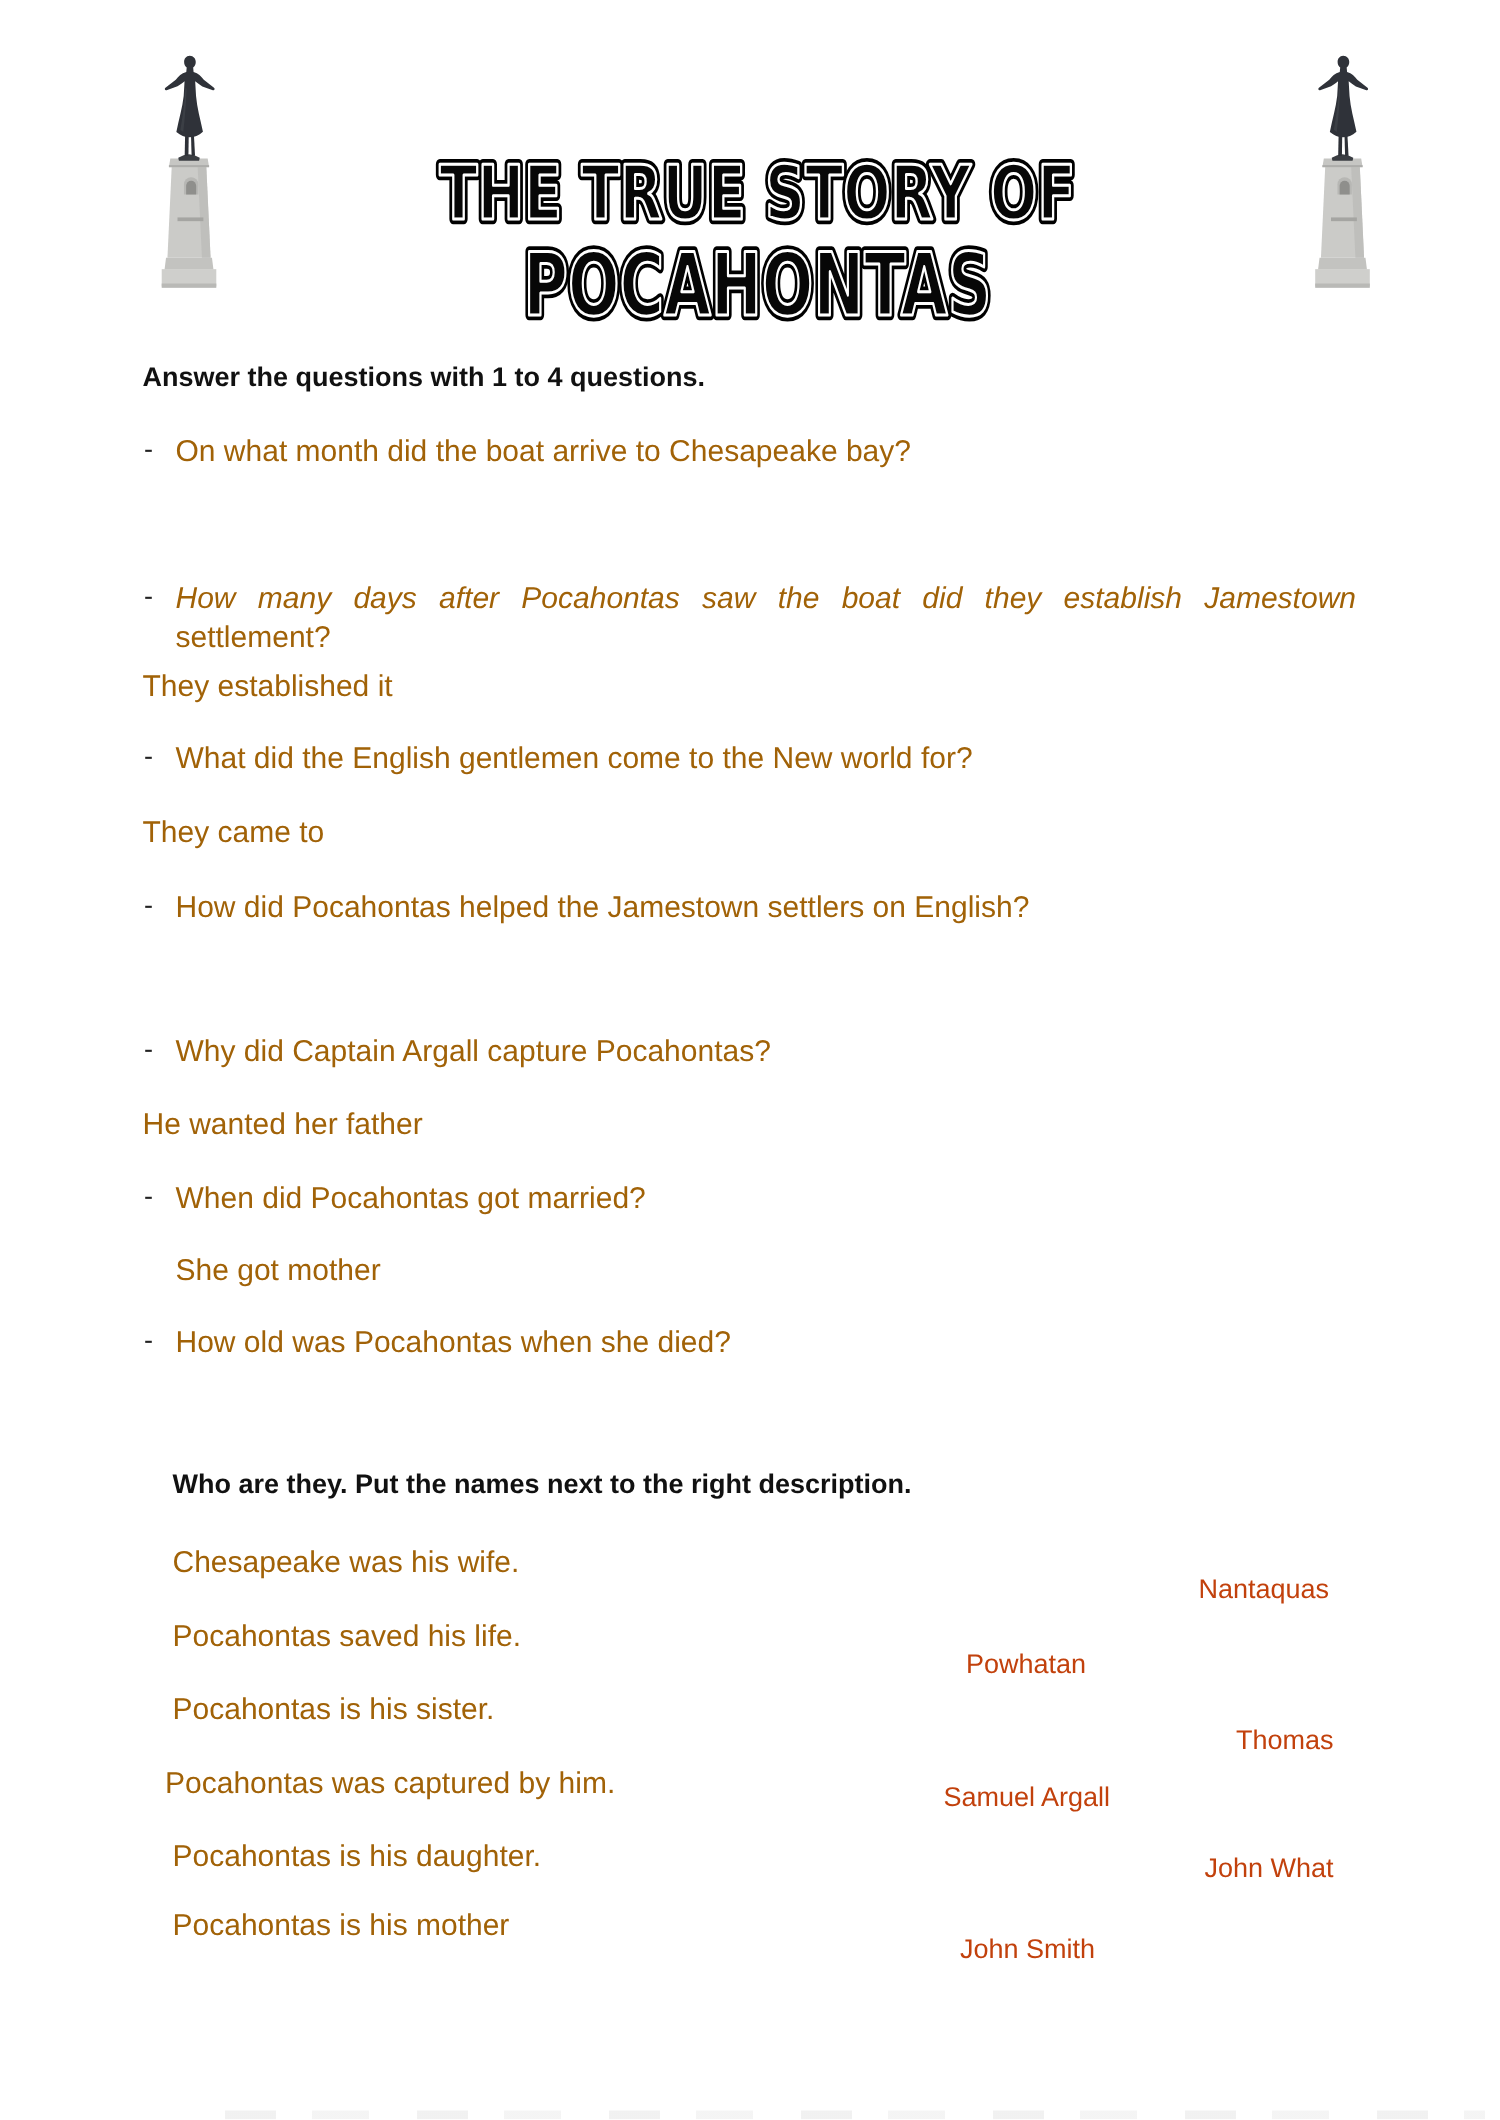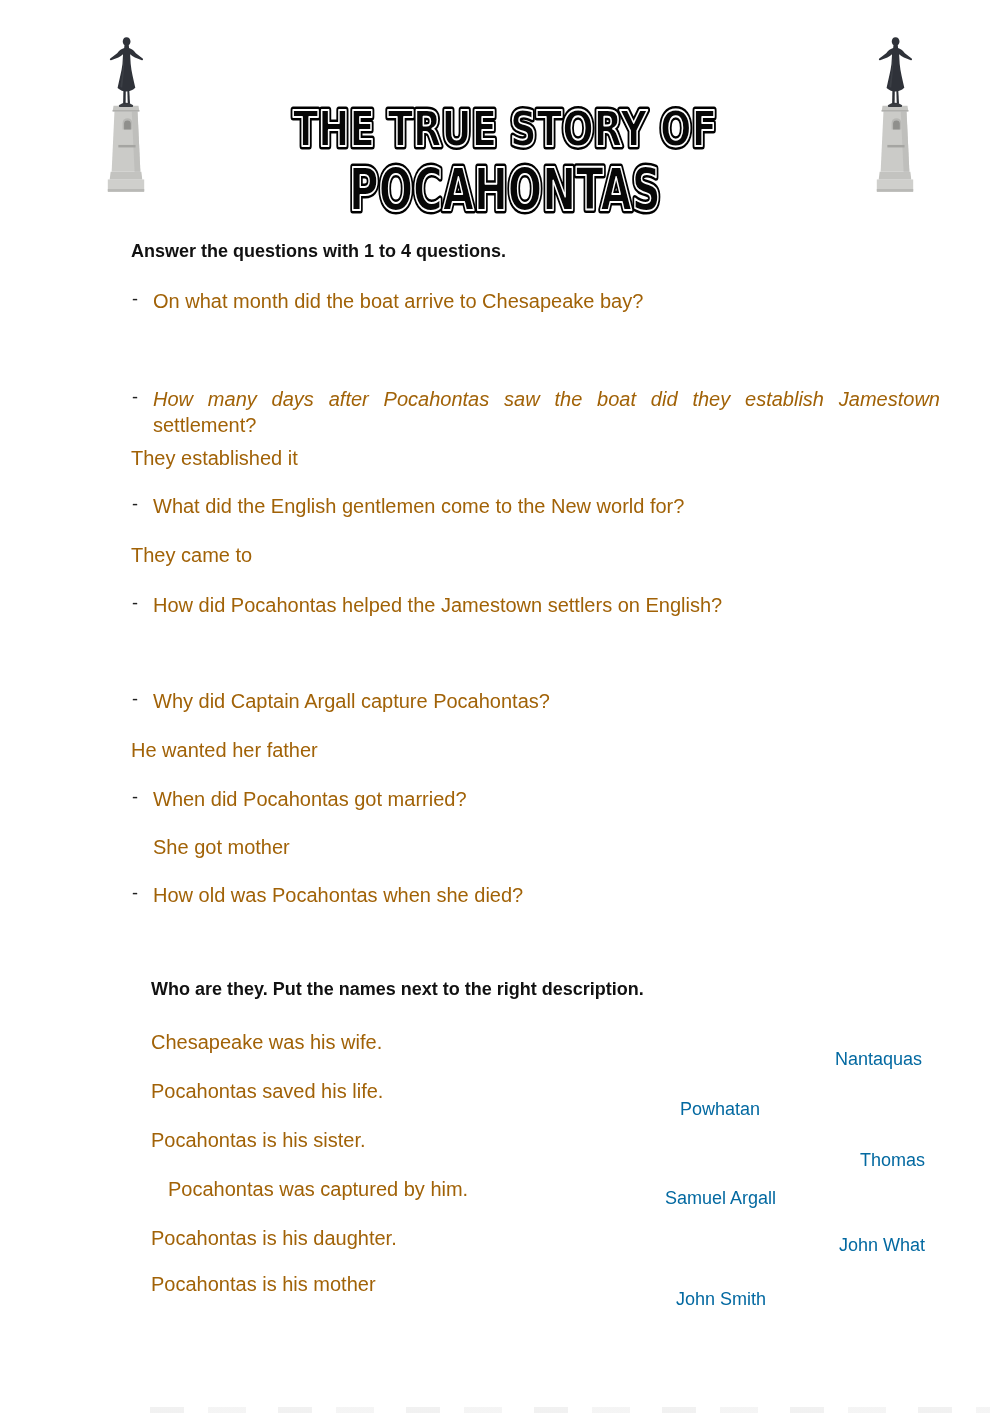--- a/index.html
+++ b/index.html
@@ -4,21 +4,21 @@
 <style>
   html, body { margin: 0; padding: 0; background: #ffffff; }
   .page {
     position: relative;
     width: 1000px;
     height: 1413px;
     background: #ffffff;
     font-family: "Liberation Sans", sans-serif;
     overflow: hidden;
   }
-  .abs { position: absolute; margin-left: 36px; }
+  .abs { position: absolute; }
 
   
   .title-svg { position: absolute; left: 0; top: 94px; width: 1000px; height: 130px; }
   .t-back {
     font-family: "DejaVu Sans", sans-serif;
     font-weight: 700;
     font-size: 50px;
     fill: #000;
     stroke: #000;
     stroke-width: 7;
@@ -62,21 +62,21 @@
   .justify {
     white-space: normal;
     text-align: justify;
     height: 27px;
     overflow: hidden;
     font-style: italic;
   }
   .justify::after { content: ""; display: inline-block; width: 100%; }
   .name-token {
     font-size: 18px;
-    color: #0369a1;
+    color: #c2410c;
     white-space: nowrap;
     cursor: grab;
   }
 
   
   .cutoff {
     position: absolute;
     left: 150px;
     top: 1407px;
     width: 840px;
@@ -163,21 +163,21 @@
   <div class="abs q" style="left:117px;top:834px">She got mother</div>
 
   <span class="abs dash" style="left:96px;top:882px">-</span>
   <div class="abs q" style="left:117px;top:882px">How old was Pocahontas when she died?</div>
 
   <div class="abs bold-line" style="left:115px;top:979px">Who are they. Put the names next to the right description.</div>
 
   <div class="abs q" style="left:115px;top:1029px">Chesapeake was his wife.</div>
   <div class="abs q" style="left:115px;top:1078px">Pocahontas saved his life.</div>
   <div class="abs q" style="left:115px;top:1127px">Pocahontas is his sister.</div>
-  <div class="abs q" style="left:132px;top:1176px">Pocahontas was captured by him.</div>
+  <div class="abs q" style="left:110px;top:1176px">Pocahontas was captured by him.</div>
   <div class="abs q" style="left:115px;top:1225px">Pocahontas is his daughter.</div>
   <div class="abs q" style="left:115px;top:1271px">Pocahontas is his mother</div>
 
   <div class="abs name-token" style="left:799px;top:1049px">Nantaquas</div>
   <div class="abs name-token" style="left:644px;top:1099px">Powhatan</div>
   <div class="abs name-token" style="left:824px;top:1150px">Thomas</div>
   <div class="abs name-token" style="left:629px;top:1188px">Samuel Argall</div>
   <div class="abs name-token" style="left:803px;top:1235px">John What</div>
   <div class="abs name-token" style="left:640px;top:1289px">John Smith</div>
 

